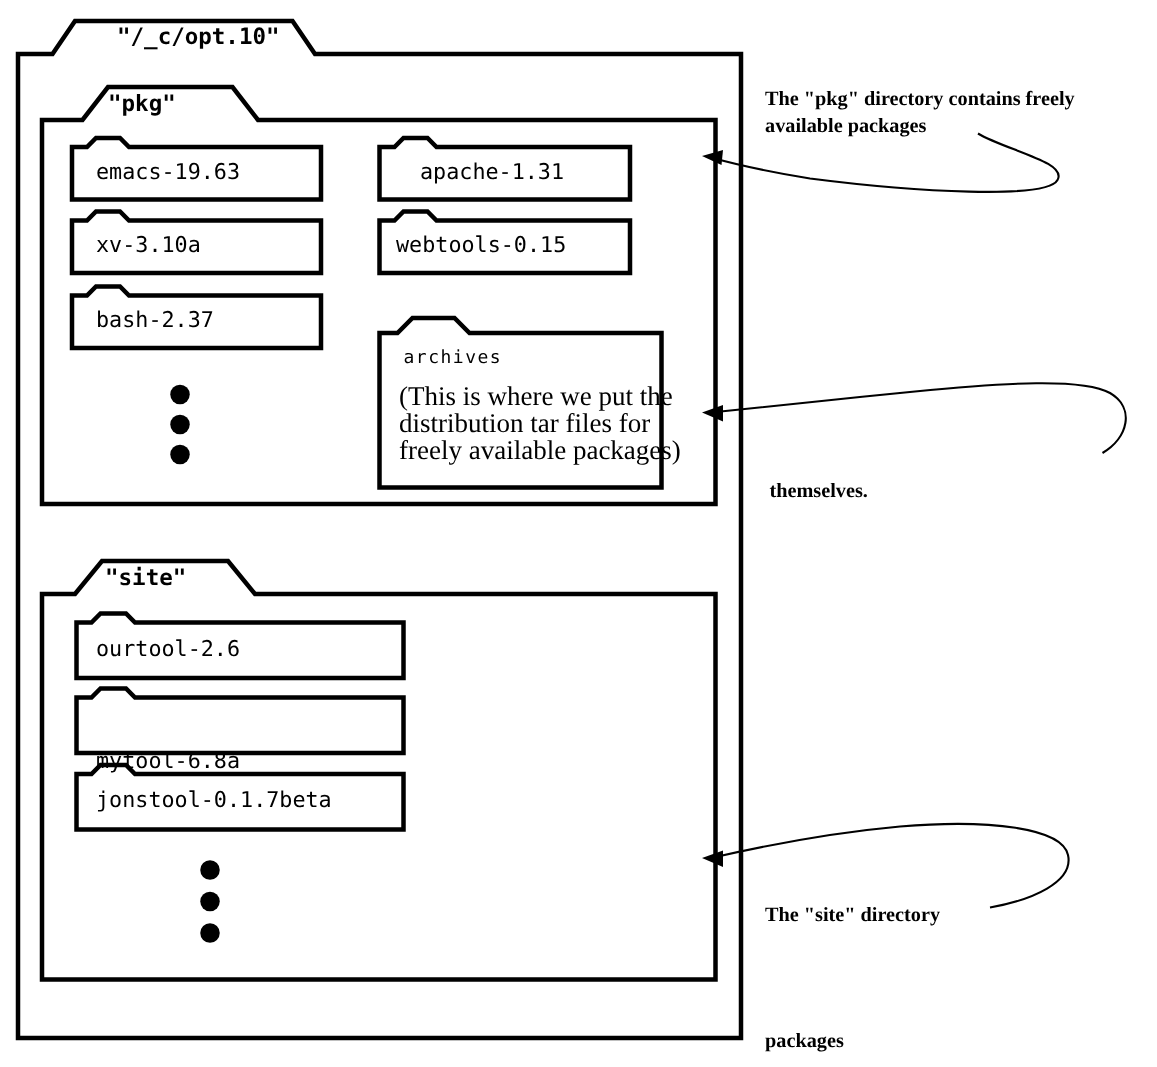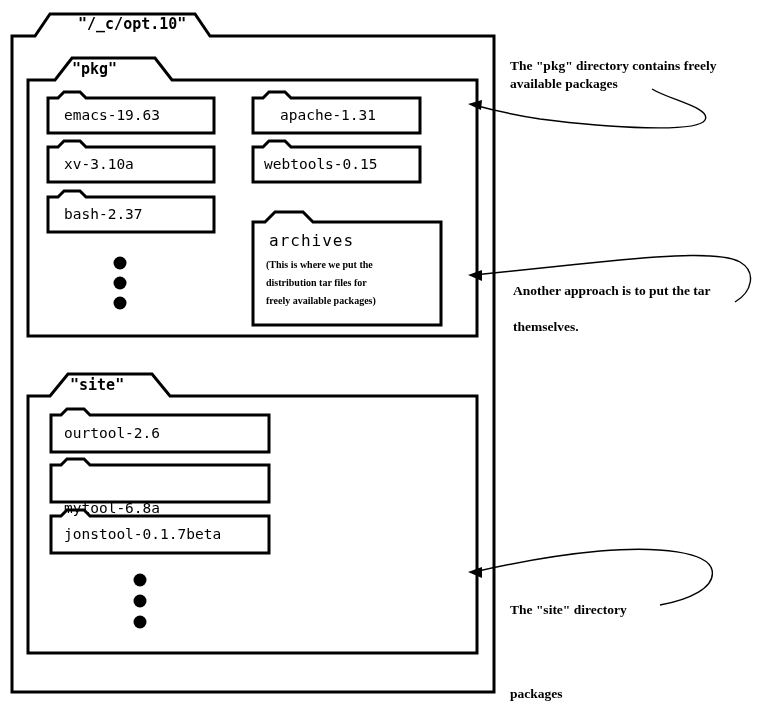--- a/index.html
+++ b/index.html
@@ -37,28 +37,28 @@
   
   .pkg-label {
     font-family: "DejaVu Sans Mono", "Liberation Mono", monospace;
     font-weight: normal;
     font-size: 14.5px;
   }
   
   .arch-title {
     font-family: "DejaVu Sans Mono", "Liberation Mono", monospace;
     font-weight: normal;
-    font-size: 16px;
+    font-size: 12px;
     letter-spacing: 1px;
   }
   
   .note {
     font-family: "Liberation Serif", serif;
-    font-weight: bold;
-    font-size: 10px;
+    font-weight: normal;
+    font-size: 18px;
     line-height: 17px;
   }
   
   .annot {
     font-family: "Liberation Serif", serif;
     font-weight: bold;
     font-size: 13.5px;
     line-height: 17px;
   }
 </style>
@@ -129,19 +129,18 @@
   <div class="txt note" style="left:266px; top:274px;text-align:center;">distribution tar files for</div>
   <div class="txt note" style="left:266px; top:292px;text-align:right;">freely available packages)</div>
 
   <div class="txt pkg-label" style="left:64px; top:425px;">ourtool-2.6</div>
   <div class="txt pkg-label" style="left:64px; top:500px;">mytool-6.8a</div>
   <div class="txt pkg-label" style="left:64px; top:526px;">jonstool-0.1.7beta</div>
 
   <div class="txt annot" style="left:510px; top:57px;">The "pkg" directory contains freely</div>
   <div class="txt annot" style="left:510px; top:75px;">available packages</div>
 
-  <div class="txt annot" style="left:513px; top:282px;">Another approach is to put the tar</div>
   <div class="txt annot" style="left:513px; top:318px;">themselves.</div>
 
   <div class="txt annot" style="left:510px; top:601px;">The "site" directory</div>
   <div class="txt annot" style="left:510px; top:637px;margin-top:48px;">packages</div>
 
 </div>
 
 </body></html>

